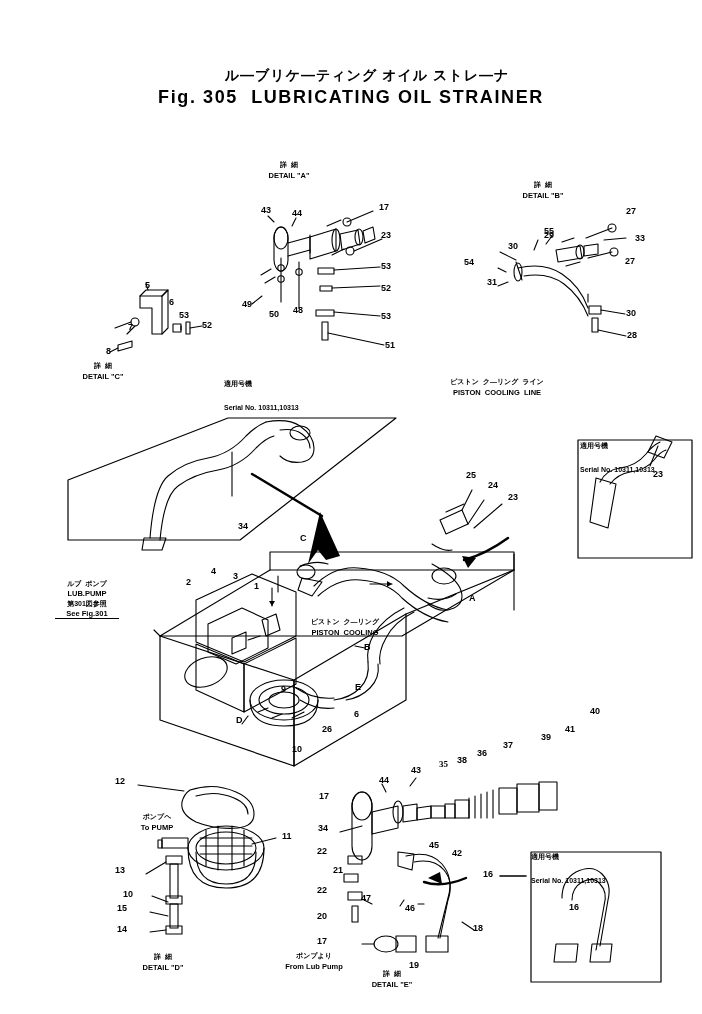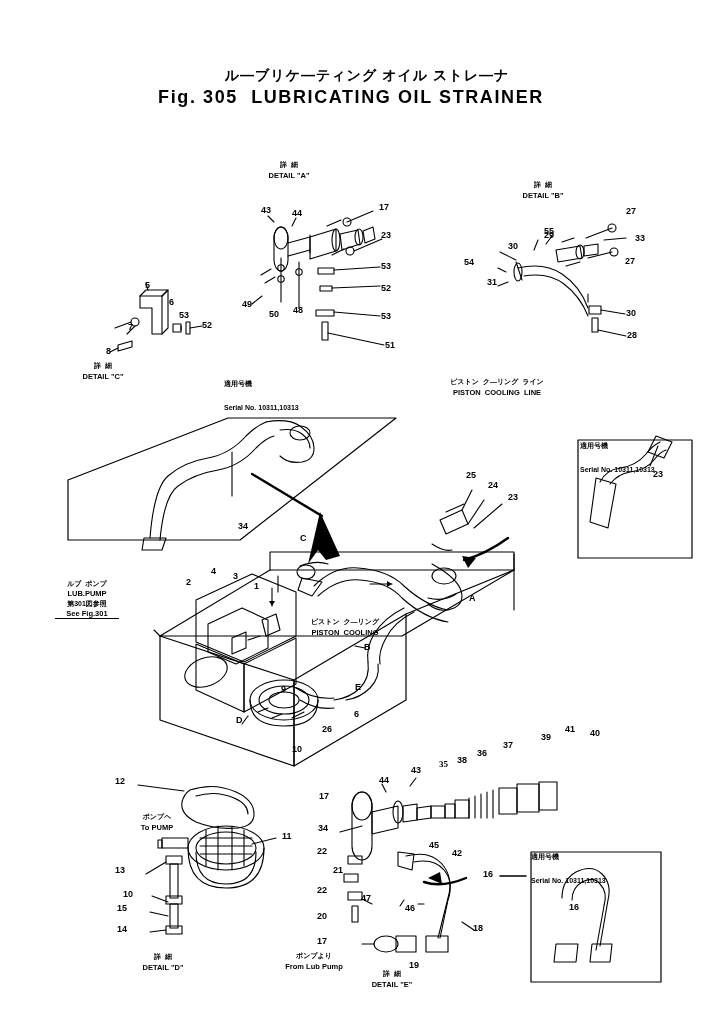--- a/index.html
+++ b/index.html
@@ -408,21 +408,21 @@
   <div class="lbl num" style="left:117px; top:925px;">14</div>
 
   <div class="lbl num" style="left:379px; top:776px;">44</div>
   <div class="lbl num" style="left:411px; top:766px;">43</div>
   <div class="lbl num" style="left:439px; top:760px;font-family:Liberation Serif, serif;">35</div>
   <div class="lbl num" style="left:457px; top:756px;">38</div>
   <div class="lbl num" style="left:477px; top:749px;">36</div>
   <div class="lbl num" style="left:503px; top:741px;">37</div>
   <div class="lbl num" style="left:541px; top:733px;">39</div>
   <div class="lbl num" style="left:565px; top:725px;">41</div>
-  <div class="lbl num" style="left:590px; top:729px;">40</div>
+  <div class="lbl num" style="left:590px; top:707px;">40</div>
 
   <div class="lbl num" style="left:319px; top:792px;">17</div>
   <div class="lbl num" style="left:318px; top:824px;">34</div>
   <div class="lbl num" style="left:317px; top:847px;">22</div>
   <div class="lbl num" style="left:333px; top:866px;">21</div>
   <div class="lbl num" style="left:317px; top:886px;">22</div>
   <div class="lbl num" style="left:317px; top:912px;">20</div>
   <div class="lbl num" style="left:361px; top:894px;">47</div>
   <div class="lbl num" style="left:405px; top:904px;">46</div>
   <div class="lbl num" style="left:429px; top:841px;">45</div>

